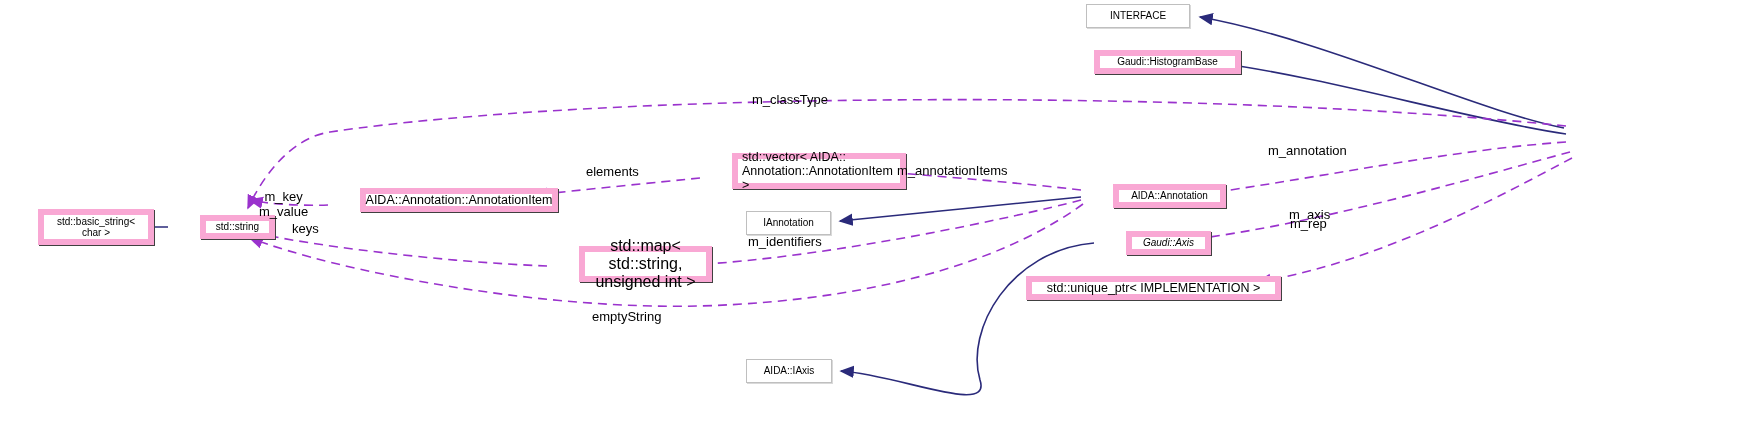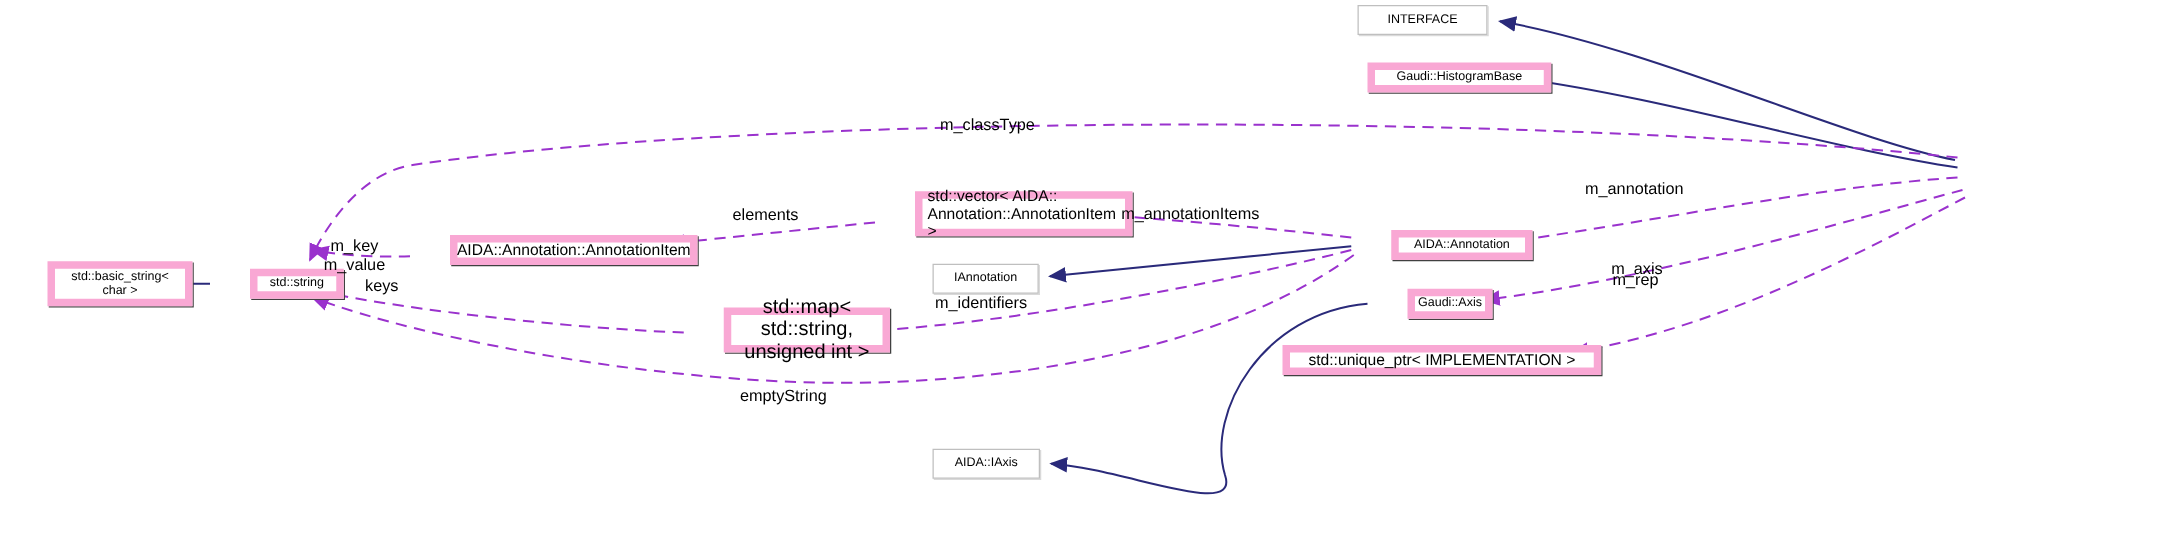--- a/index.html
+++ b/index.html
@@ -54,21 +54,21 @@
   <div class="node solid" style="left:6px;top:209px;width:116px;height:36px;">std::basic_string&lt;
 char &gt;</div>
   <div class="node solid" style="left:168px;top:215px;width:75px;height:24px;">std::string</div>
   <div class="node solid" style="left:328px;top:188px;width:198px;height:24px;font-size:12.5px;">AIDA::Annotation::AnnotationItem</div>
   <div class="node solid" style="left:700px;top:153px;width:174px;height:36px;font-size:12.5px;justify-content:flex-start;padding-left:4px;text-align:left;">std::vector&lt; AIDA::
 Annotation::AnnotationItem &gt;</div>
   <div class="node faint" style="left:746px;top:211px;width:85px;height:24px;">IAnnotation</div>
   <div class="node solid" style="left:547px;top:246px;width:133px;height:36px;font-size:16px;">std::map&lt; std::string,
 unsigned int &gt;</div>
   <div class="node solid" style="left:1081px;top:184px;width:113px;height:24px;">AIDA::Annotation</div>
-  <div class="node solid" style="left:1094px;top:231px;width:68px;height:24px;">Gaudi::Axis</div>
+  <div class="node solid" style="left:1094px;top:231px;width:85px;height:24px;font-style:italic;">Gaudi::Axis</div>
   <div class="node solid" style="left:994px;top:276px;width:255px;height:24px;font-size:12.5px;">std::unique_ptr&lt; IMPLEMENTATION &gt;</div>
   <div class="node faint" style="left:746px;top:359px;width:86px;height:24px;">AIDA::IAxis</div>
 
   <div class="elabel" style="left:752px;top:93px;">m_classType</div>
   <div class="elabel" style="left:1268px;top:144px;">m_annotation</div>
   <div class="elabel" style="left:1289px;top:176px;margin-top:32px;">m_axis</div>
   <div class="elabel" style="left:1290px;top:217px;">m_rep</div>
   <div class="elabel" style="left:586px;top:165px;">elements</div>
   <div class="elabel" style="left:897px;top:164px;">m_annotationItems</div>
   <div class="elabel" style="left:259px;top:190px;">m_key

